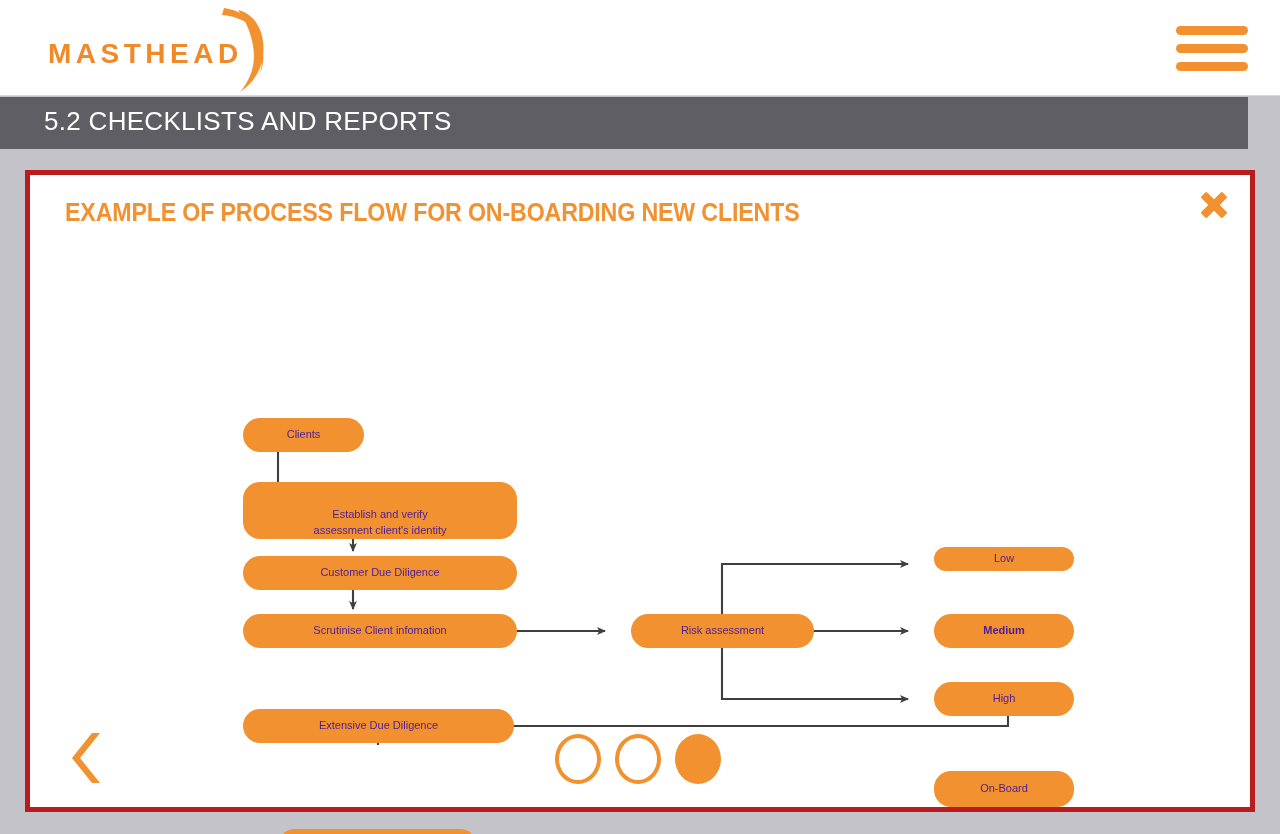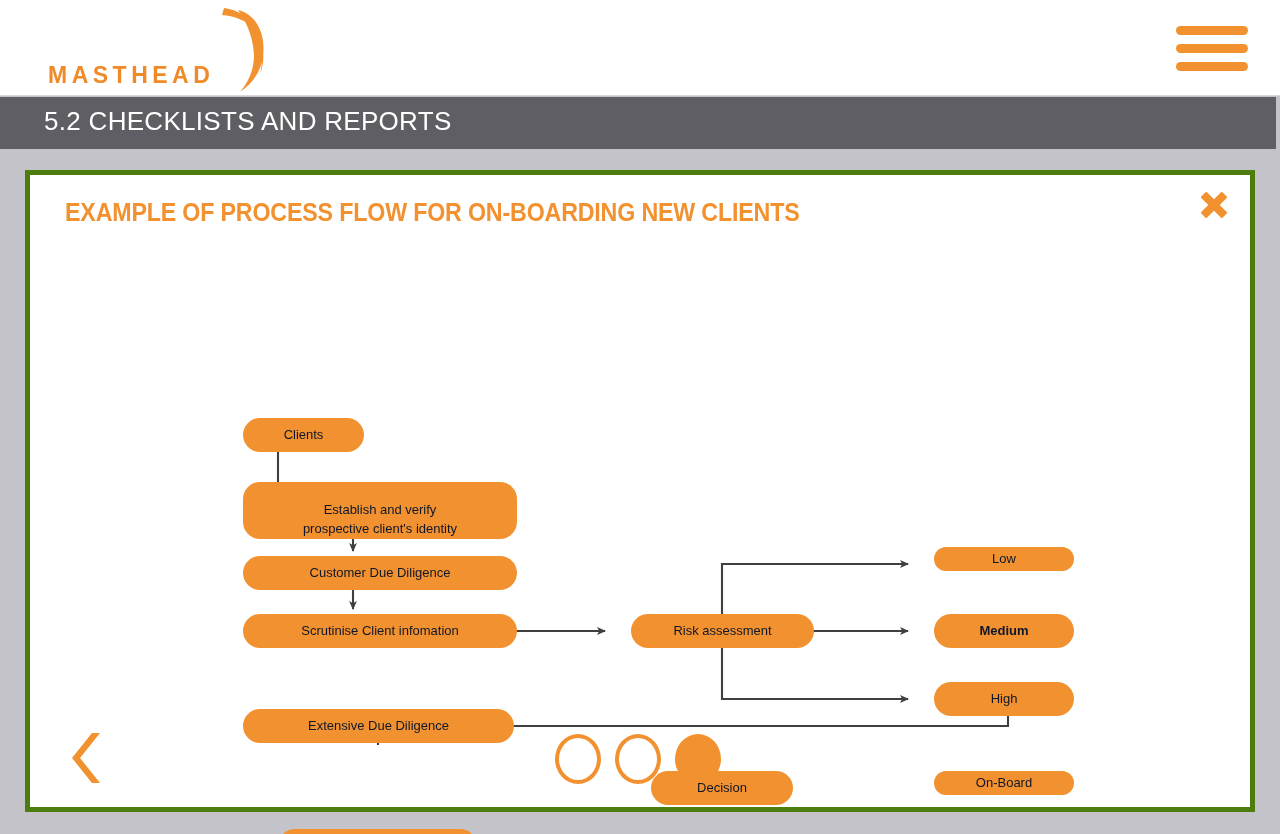--- a/index.html
+++ b/index.html
@@ -30,26 +30,25 @@
     position: absolute;
     left: 40px;
     top: 8px;
     width: 230px;
     height: 84px;
   }
   .logo-word {
     position: absolute;
     left: 8px;
     top: 30px;
-    font-size: 23px;
+    font-size: 28px;
     font-weight: bold;
     letter-spacing: 4.5px;
     color: #f08a28;
     font-family: "Liberation Sans", sans-serif;
-    margin-top: 24px;
   }
   .logo-mark {
     position: absolute;
     left: 168px;
     top: 0px;
     width: 62px;
     height: 84px;
   }
   .menu-btn {
     position: absolute;
@@ -69,41 +68,40 @@
   }
   .menu-btn span:last-child { margin-bottom: 0; }
 
   
   .section-bar {
     position: absolute;
     left: 0; top: 97px;
     width: 1248px;
     height: 52px;
     background: #5e5e64;
-    padding-left: 28px;
   }
   .section-bar .title {
     position: absolute;
     left: 44px;
     top: 9px;
     font-size: 26px;
     color: #ffffff;
     letter-spacing: 0.3px;
     white-space: nowrap;
   }
 
   
   .card {
     position: absolute;
     left: 25px;
     top: 170px;
     width: 1230px;
     height: 642px;
     background: #ffffff;
-    border: 5px solid #4d7c0f;
+    border: 5px solid #b91c1c;
     box-sizing: border-box;
   }
   .close-btn {
     position: absolute;
     right: 19px;
     top: 13px;
     width: 34px;
     height: 34px;
     cursor: pointer;
   }
@@ -144,22 +142,22 @@
   .flow svg {
     position: absolute;
     left: 0; top: 0;
     width: 1220px;
     height: 520px;
   }
   .node {
     position: absolute;
     background: #f2912f;
     border-radius: 17px;
-    color: #0f172a;
-    font-size: 13px;
+    color: #4c1d95;
+    font-size: 11px;
     display: flex;
     align-items: center;
     justify-content: center;
     text-align: center;
     line-height: 1.45;
     box-sizing: border-box;
     z-index: 2;
   }
 
   
@@ -261,21 +259,21 @@
       </g>
     </svg>
 
     <div class="node" style="left:213px; top:193px; width:121px; height:34px;">
       <span>Clients</span>
     </div>
 
     <div class="node" style="left:213px; top:257px; width:274px; height:57px;align-items:flex-end;">
       <span class="ml">
           <div>Establish and verify</div>
-          <div>prospective client's identity</div>
+          <div>assessment client's identity</div>
         </span>
     </div>
 
     <div class="node" style="left:213px; top:331px; width:274px; height:34px;text-align:center;">
       <span>Customer Due Diligence</span>
     </div>
 
     <div class="node" style="left:601px; top:389px; width:183px; height:34px;">
       <span>Risk assessment</span>
     </div>
@@ -293,25 +291,22 @@
     </div>
 
     <div class="node" style="left:904px; top:457px; width:140px; height:34px;">
       <span>High</span>
     </div>
 
     <div class="node" style="left:213px; top:484px; width:271px; height:34px;">
       <span>Extensive Due Diligence</span>
     </div>
 
-    <div class="node" style="left:621px; top:546px; width:142px; height:34px;">
-      <span>Decision</span>
-    </div>
-
-    <div class="node" style="left:904px; top:546px; width:140px; height:24px;">
+
+    <div class="node" style="left:904px; top:546px; width:140px; height:36px;">
       <span>On-Board</span>
     </div>
 
     <div class="node" style="left:248px; top:604px; width:199px; height:79px;">
       
     </div>
 
   </div>
 
   <svg class="back-chevron" viewBox="0 0 34 54">

